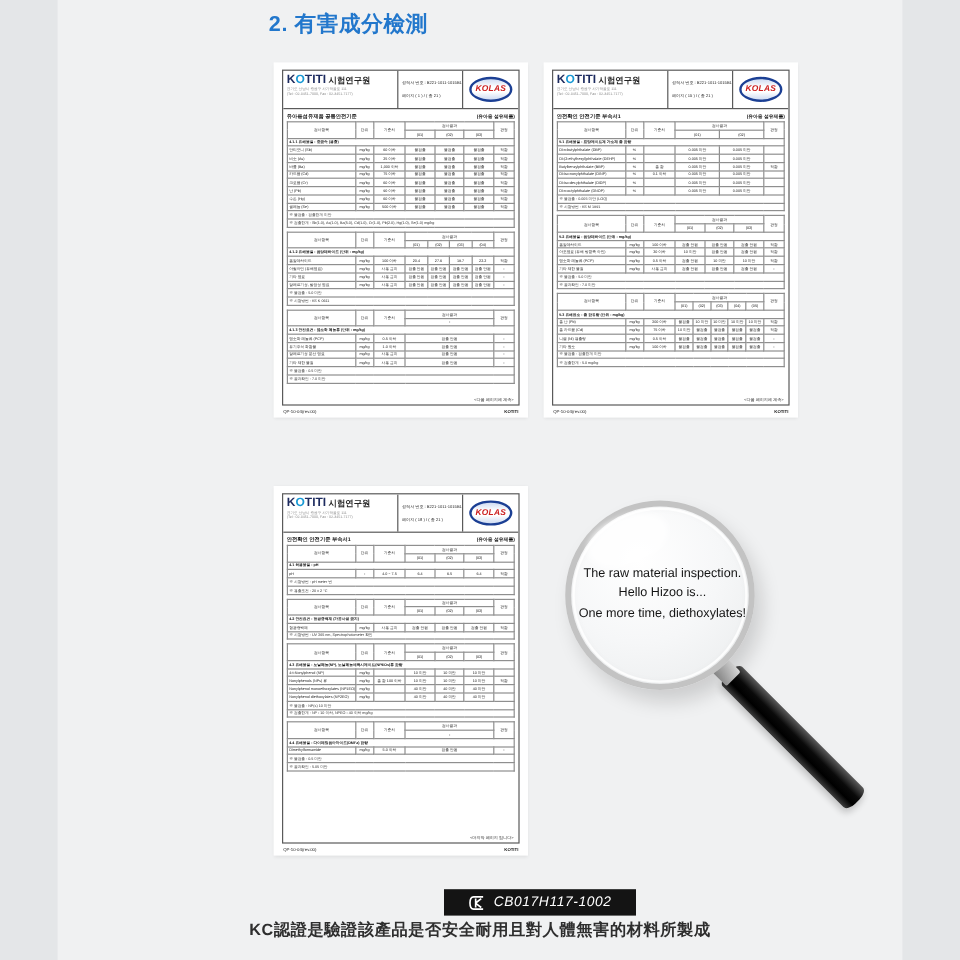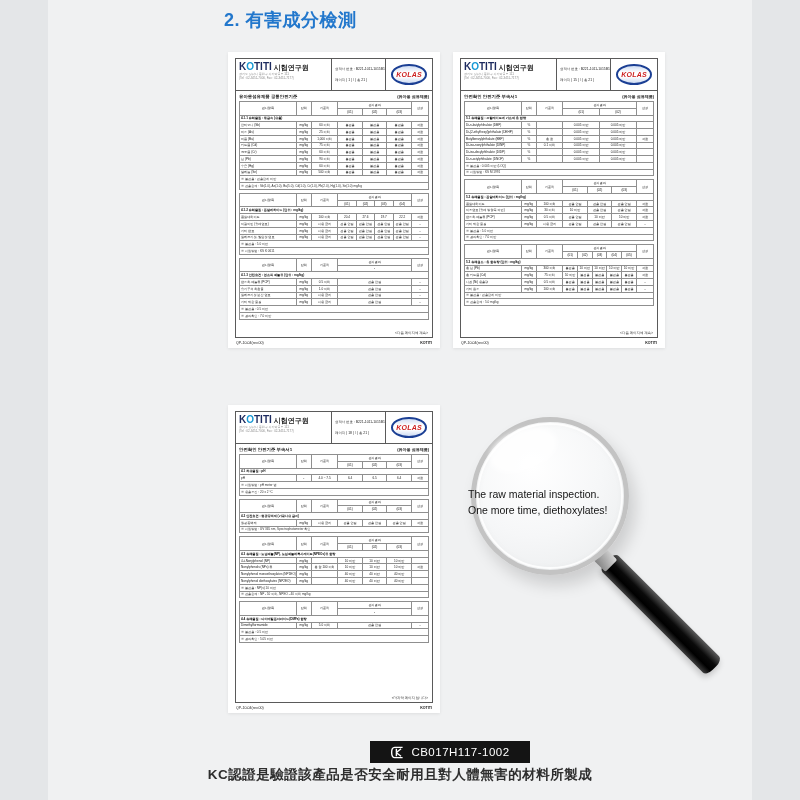--- a/index.html
+++ b/index.html
@@ -60,27 +60,27 @@
   .lens::before { content:""; position:absolute; left:12px; top:8px; width:70px; height:40px;
                   border-radius:50%; background:rgba(255,255,255,0.75);
                   transform:rotate(-20deg); filter:blur(2px); }
   .ferrule { position:absolute; left:545px; top:539px; width:26px; height:17px;
              background:linear-gradient(180deg,#e8e8e8,#9a9a9a); border-radius:2px;
              transform:rotate(45deg); transform-origin:0 50%; }
   .handle { position:absolute; left:559px; top:549px; width:152px; height:23px;
             background:linear-gradient(180deg,#5a5a5a 0%,#0a0a0a 40%,#000 70%,#3d3d3d 100%);
             border-radius:5px/9px; transform:rotate(45deg); transform-origin:0 50%;
             box-shadow:2px 3px 6px rgba(0,0,0,0.2); }
-  .lens-text { position:absolute; left:420px; top:486px; width:168px; text-align:left;
+  .lens-text { position:absolute; left:420px; top:470px; width:168px; text-align:center;
                font-size:10.5px; color:#141414; line-height:1.55; z-index:2; }
 
   
   .kc-badge { position:absolute; left:322px; top:741px; width:160px; height:22px; background:#141414;
               display:flex; align-items:center; justify-content:center; gap:6px; }
-  .kc-badge .code { color:#ffffff; font-size:11.5px; letter-spacing:0.5px; }
+  .kc-badge .code { color:#ffffff; font-size:11.5px; letter-spacing:0.5px;font-style:italic; }
   .kc-desc { position:absolute; left:0; right:0; top:766px; text-align:center;
              font-size:13.5px; font-weight:bold; color:#2e2e2e; letter-spacing:0.5px; }
 </style>
 </head>
 <body>
 
 <div id="canvas">
 
   <div class="sec-heading" id="heading-harmful">2. 有害成分檢測</div>
 
@@ -861,20 +861,21 @@
       <span>QP-10-04(rev.00)</span>
       <span class="db">KOTITI</span>
     </div>
   </div>
 
   <div class="handle"></div>
   <div class="ferrule"></div>
   <div class="lens"></div>
   <div class="lens-text">
     <div>The raw material inspection.</div>
+    <div>Hello Hizoo is...</div>
     <div>One more time, diethoxylates!</div>
   </div>
 
   <div class="kc-badge">
     <svg width="15" height="13" viewBox="0 0 16 14">
       <path d="M13.5 1.5 H5 Q1.7 1.5 1.7 7 Q1.7 12.5 5 12.5 H13.5" fill="none" stroke="#ffffff" stroke-width="1.5"></path>
       <path d="M6.8 3 V11 M6.8 7 L11.8 3 M7.2 7.6 L11.8 11" fill="none" stroke="#ffffff" stroke-width="1.5"></path>
     </svg>
     <span class="code">CB017H117-1002</span>
   </div>

